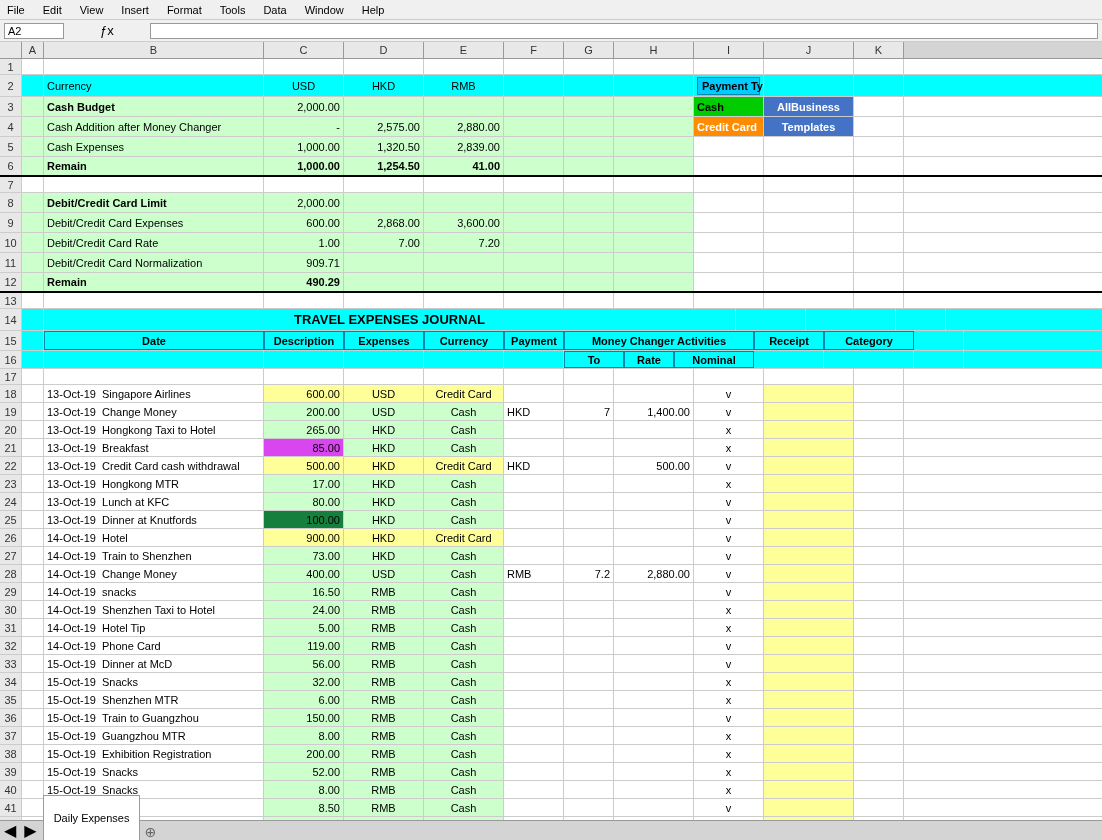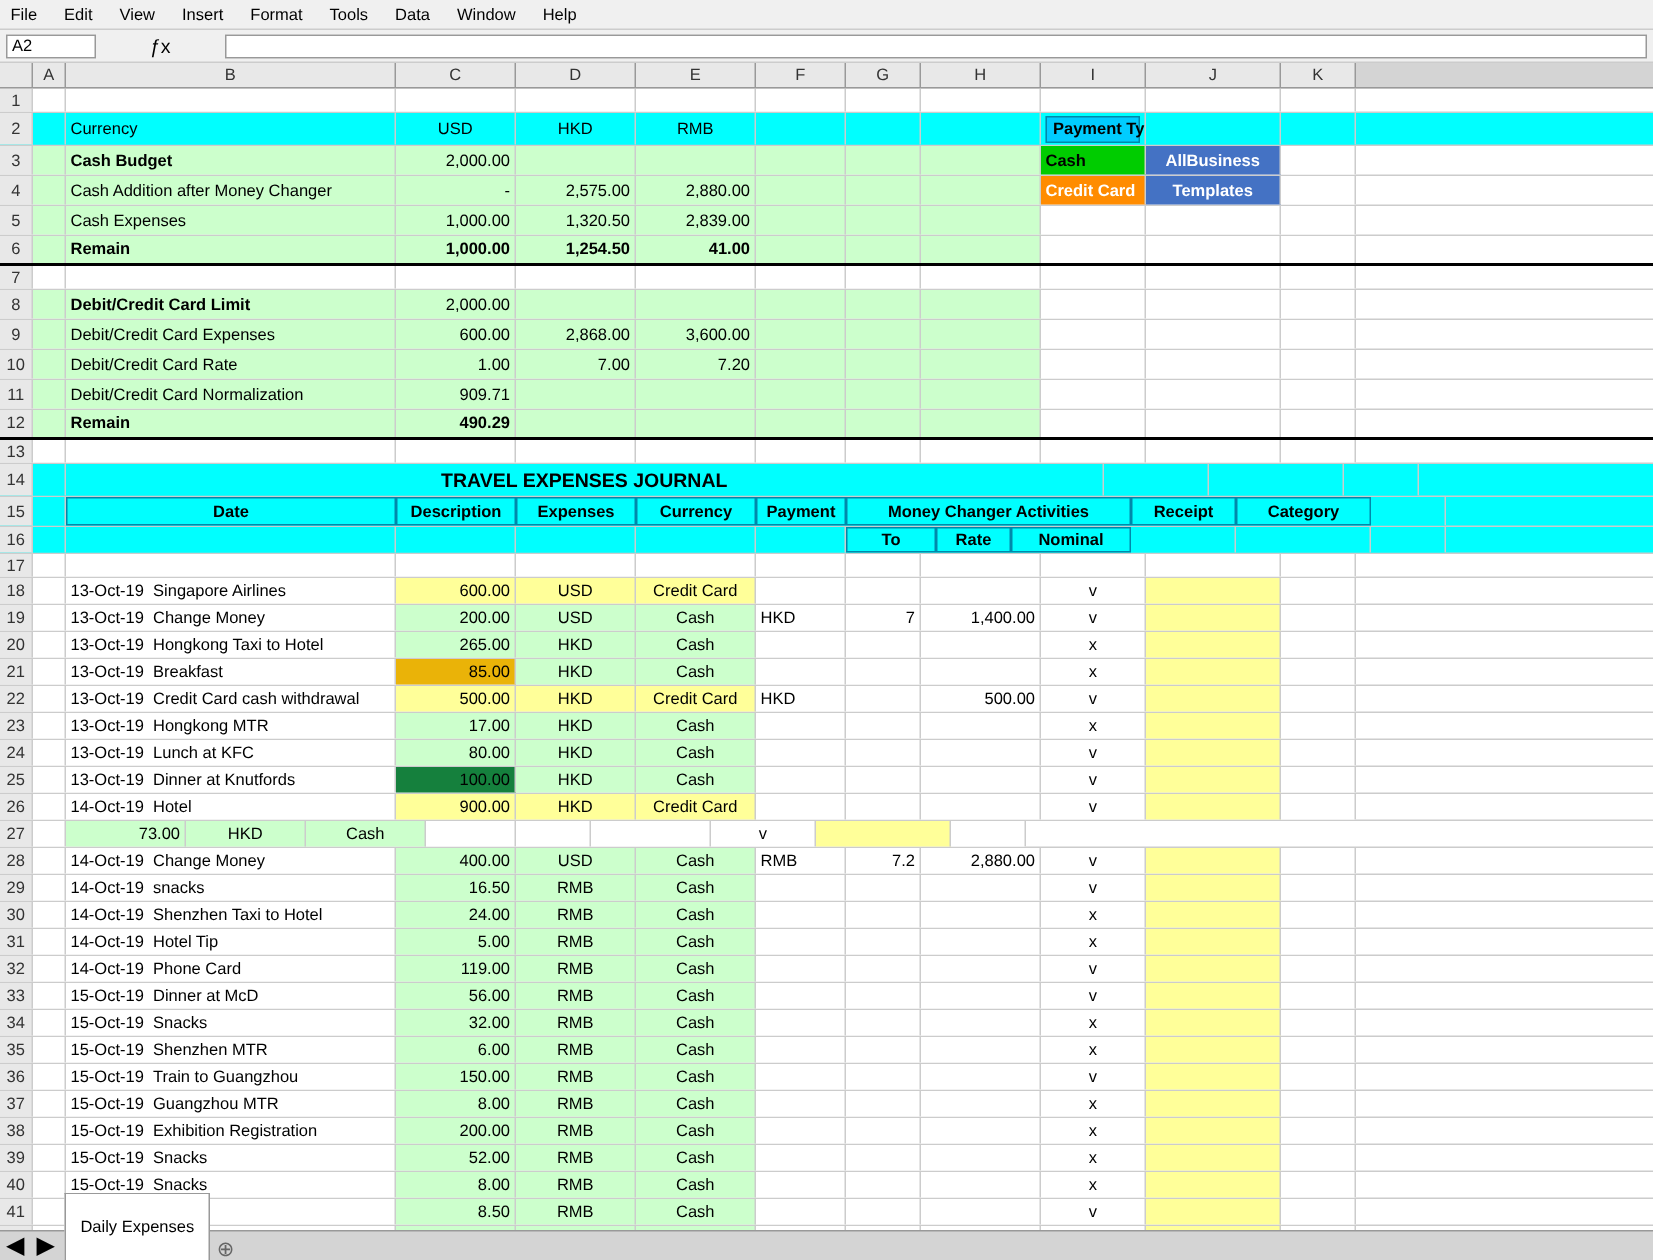--- a/index.html
+++ b/index.html
@@ -489,21 +489,21 @@
     <div class="cell w-g text-right" style="background:white;"></div>
     <div class="cell w-h text-right" style="background:white;"></div>
     <div class="cell w-i text-center" style="background:white;">x</div>
     <div class="cell w-j" style="background:#FFFF99;"></div>
     <div class="cell w-k" style="background:white;"></div>
   </div>
         <div class="row" style="min-height: 18px;">
     <div class="cell row-num w-row bg-gray-header">21</div>
     <div class="cell w-a" style="background:white;"></div>
     <div class="cell w-b" style="background:white;">13-Oct-19&nbsp;&nbsp;Breakfast</div>
-    <div class="cell w-c text-right" style="background:#eab308;">85.00</div>
+    <div class="cell w-c text-right" style="background:#d946ef;">85.00</div>
     <div class="cell w-d text-center" style="background:#CCFFCC;">HKD</div>
     <div class="cell w-e text-center" style="background:#CCFFCC;">Cash</div>
     <div class="cell w-f" style="background:white;"></div>
     <div class="cell w-g text-right" style="background:white;"></div>
     <div class="cell w-h text-right" style="background:white;"></div>
     <div class="cell w-i text-center" style="background:white;">x</div>
     <div class="cell w-j" style="background:#FFFF99;"></div>
     <div class="cell w-k" style="background:white;"></div>
   </div>
         <div class="row" style="min-height: 18px;">
@@ -572,20 +572,21 @@
     <div class="cell w-f" style="background:white;"></div>
     <div class="cell w-g text-right" style="background:white;"></div>
     <div class="cell w-h text-right" style="background:white;"></div>
     <div class="cell w-i text-center" style="background:white;">v</div>
     <div class="cell w-j" style="background:#FFFF99;"></div>
     <div class="cell w-k" style="background:white;"></div>
   </div>
         <div class="row" style="min-height: 18px;">
     <div class="cell row-num w-row bg-gray-header">27</div>
     <div class="cell w-a" style="background:white;"></div>
+    <div class="cell w-b" style="background:white;">14-Oct-19&nbsp;&nbsp;Train to Shenzhen</div>
     <div class="cell w-c text-right" style="background:#CCFFCC;">73.00</div>
     <div class="cell w-d text-center" style="background:#CCFFCC;">HKD</div>
     <div class="cell w-e text-center" style="background:#CCFFCC;">Cash</div>
     <div class="cell w-f" style="background:white;"></div>
     <div class="cell w-g text-right" style="background:white;"></div>
     <div class="cell w-h text-right" style="background:white;"></div>
     <div class="cell w-i text-center" style="background:white;">v</div>
     <div class="cell w-j" style="background:#FFFF99;"></div>
     <div class="cell w-k" style="background:white;"></div>
   </div>

